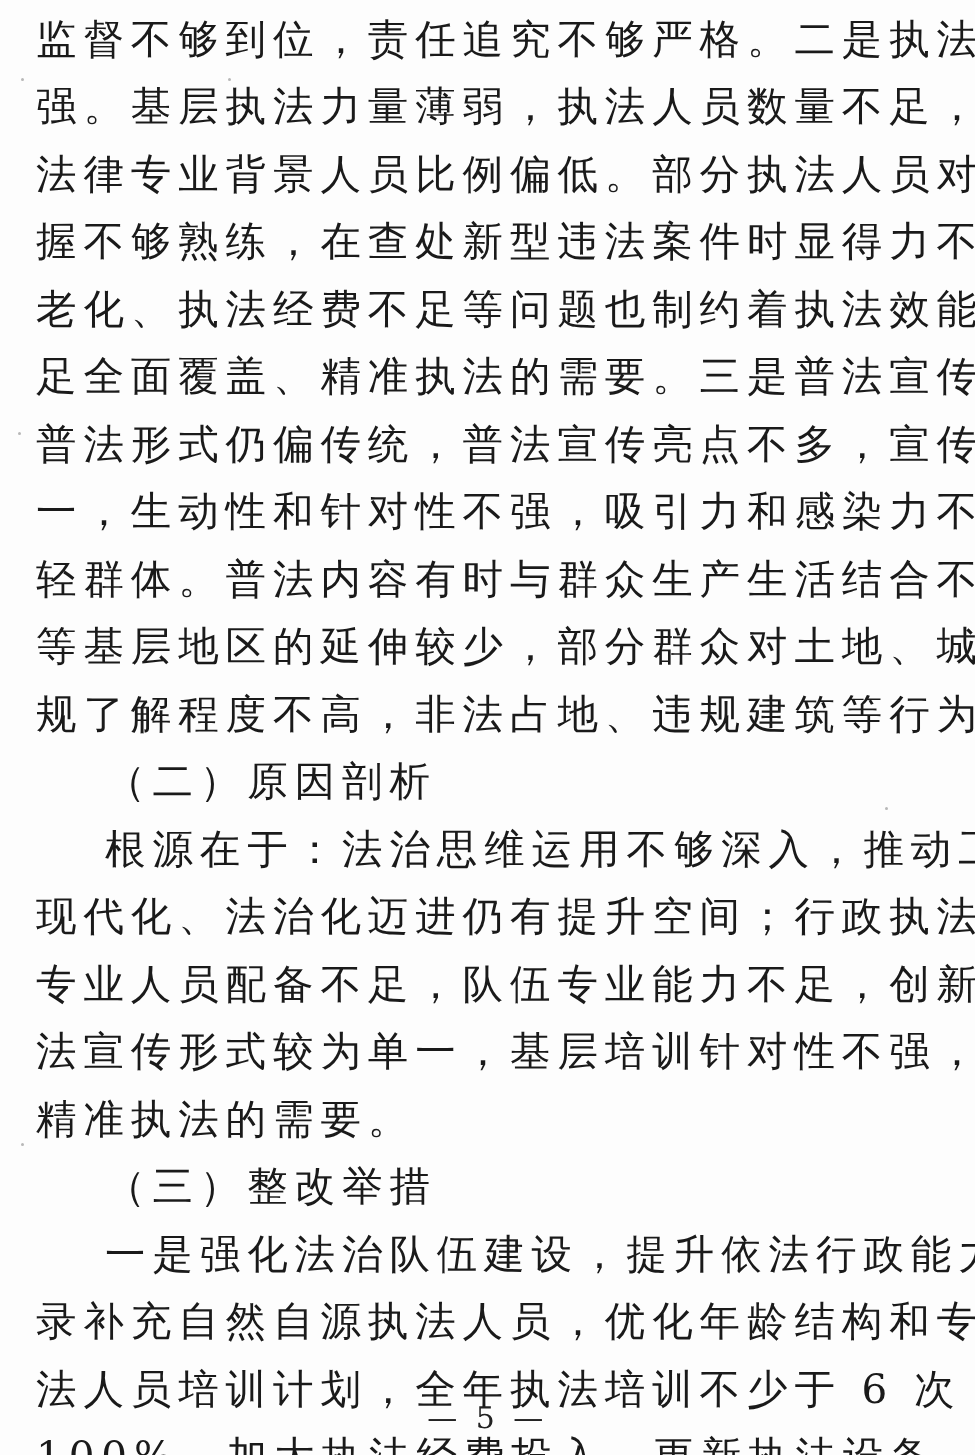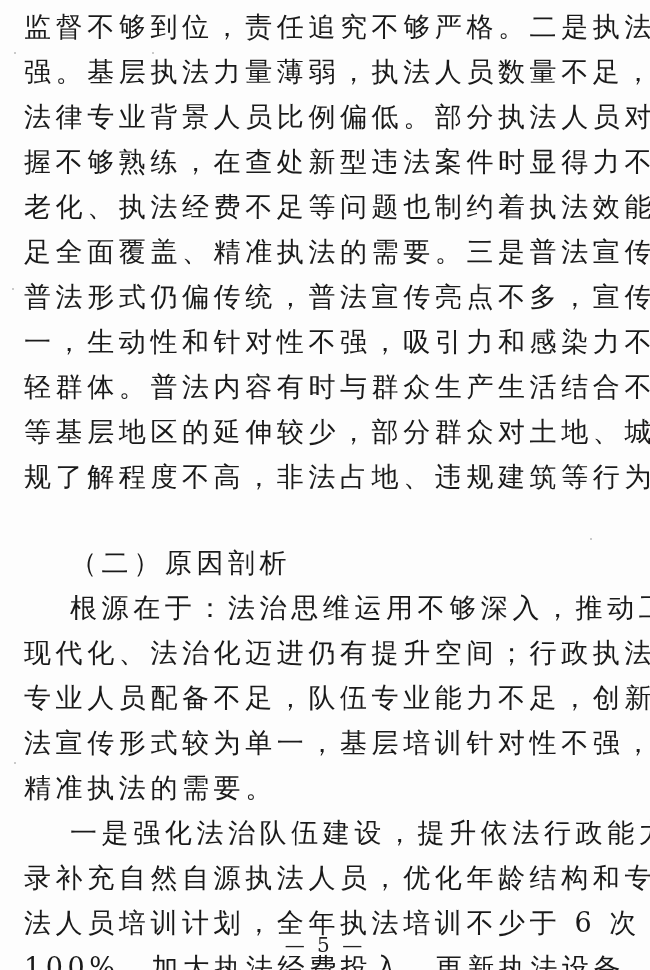--- a/index.html
+++ b/index.html
@@ -35,21 +35,20 @@
       font-size: 27px;
       letter-spacing: 4.6px;
       white-space: nowrap;
       overflow: visible;
     }
     .line.indent {
       padding-left: 46px;
     }
     .line.heading {
       padding-left: 46px;
-      margin-top: 41px;
     }
     .page-number {
       position: absolute;
       left: 0;
       width: 650px;
       top: 933px;
       text-align: center;
       font-size: 20px;
       line-height: 24px;
       letter-spacing: 3px;
@@ -78,20 +77,21 @@
     <div class="line">一，生动性和针对性不强，吸引力和感染力不足，难以吸引年</div>
     <div class="line">轻群体。普法内容有时与群众生产生活结合不够紧密，向农村</div>
     <div class="line">等基层地区的延伸较少，部分群众对土地、城市规划等法律法</div>
     <div class="line">规了解程度不高，非法占地、违规建筑等行为仍有发生。</div>
     <div class="line heading">（二）原因剖析</div>
     <div class="line indent">根源在于：法治思维运用不够深入，推动工作向科学化、</div>
     <div class="line">现代化、法治化迈进仍有提升空间；行政执法队伍力量薄弱，</div>
     <div class="line">专业人员配备不足，队伍专业能力不足，创新主动性不强；普</div>
     <div class="line">法宣传形式较为单一，基层培训针对性不强，需进一步创新普</div>
     <div class="line">精准执法的需要。</div>
+    <div class="line heading">（三）整改举措</div>
     <div class="line indent">一是强化法治队伍建设，提升依法行政能力。通过公开招</div>
     <div class="line">录补充自然自源执法人员，优化年龄结构和专业结构。制定执</div>
     <div class="line">法人员培训计划，全年执法培训不少于 6 次，培训覆盖面达到</div>
     <div class="line">100%。加大执法经费投入，更新执法设备，配备现代化执法装</div>
 
   </div>
 
   <div class="page-number">— 5 —</div>
 
   <span class="speck" style="left:14px; top:52px;"></span>

